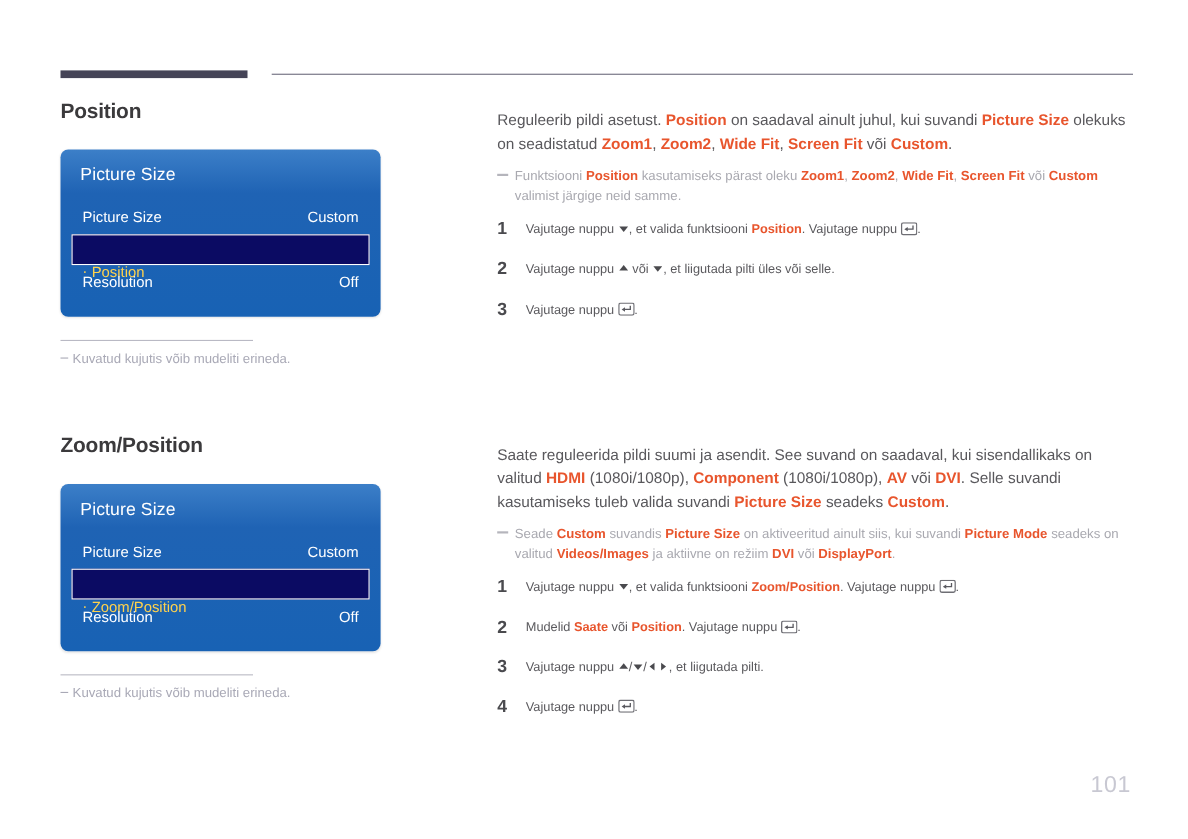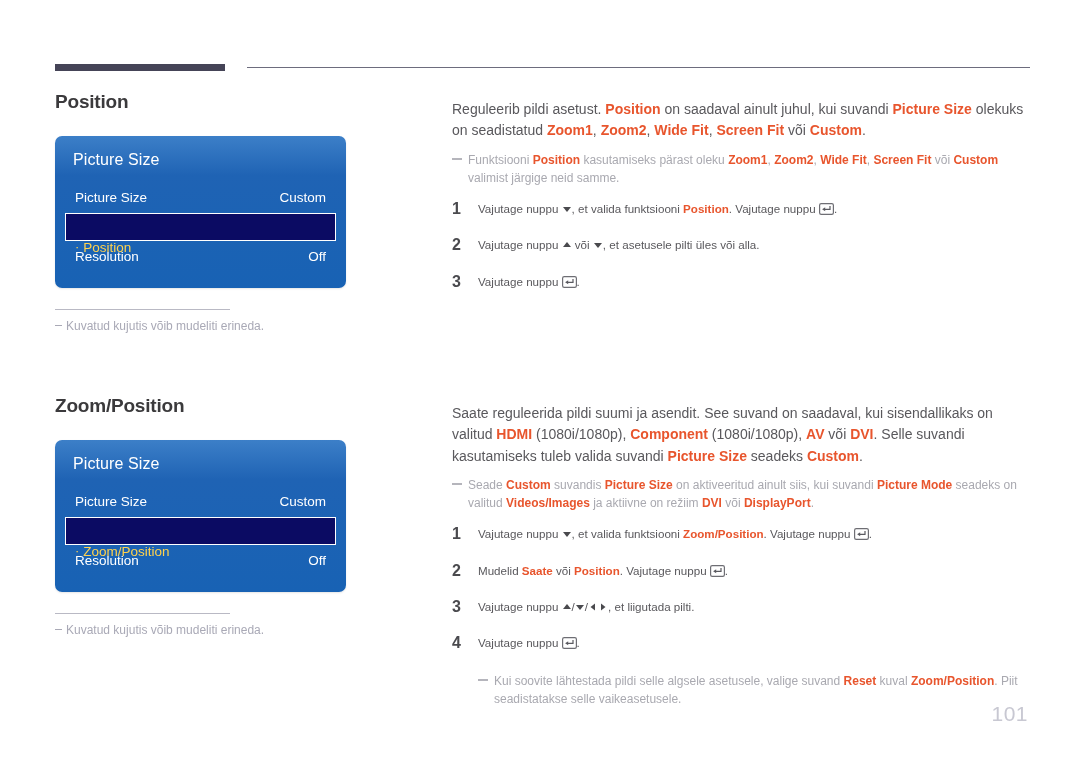--- a/index.html
+++ b/index.html
@@ -276,21 +276,21 @@
               <path d="M11 3 L11 6.3 L5.4 6.3" fill="none" stroke="#5a5a60" stroke-width="1.2"></path>
               <polygon points="6.2,4.3 6.2,8.3 3.1,6.3" fill="#5a5a60"></polygon>
             </svg></span><span>.</span>
       </div>
 
       <div class="step">
         <span class="num">2</span><span>Vajutage nuppu </span><span class="arw"><svg width="10" height="10" viewBox="0 0 10 10">
               <polygon points="5,2 9,7 1,7" fill="#4a4a4e"></polygon>
             </svg></span><span> või </span><span class="arw"><svg width="10" height="10" viewBox="0 0 10 10">
               <polygon points="1,3 9,3 5,8" fill="#4a4a4e"></polygon>
-            </svg></span><span>, et asetusele pilti üles või alla.</span>
+            </svg></span><span>, et liigutada pilti üles või selle.</span>
       </div>
 
       <div class="step">
         <span class="num">3</span><span>Vajutage nuppu </span><span class="ico"><svg width="15" height="12" viewBox="0 0 15 12">
               <rect x="0.6" y="0.6" width="13.8" height="10.8" rx="1.6" fill="#ffffff" stroke="#6e6e74" stroke-width="1.2"></rect>
               <path d="M11 3 L11 6.3 L5.4 6.3" fill="none" stroke="#5a5a60" stroke-width="1.2"></path>
               <polygon points="6.2,4.3 6.2,8.3 3.1,6.3" fill="#5a5a60"></polygon>
             </svg></span><span>.</span>
       </div>
 
@@ -367,19 +367,18 @@
       </div>
 
       <div class="step">
         <span class="num">4</span><span>Vajutage nuppu </span><span class="ico"><svg width="15" height="12" viewBox="0 0 15 12">
               <rect x="0.6" y="0.6" width="13.8" height="10.8" rx="1.6" fill="#ffffff" stroke="#6e6e74" stroke-width="1.2"></rect>
               <path d="M11 3 L11 6.3 L5.4 6.3" fill="none" stroke="#5a5a60" stroke-width="1.2"></path>
               <polygon points="6.2,4.3 6.2,8.3 3.1,6.3" fill="#5a5a60"></polygon>
             </svg></span><span>.</span>
       </div>
 
-      <p class="note-par step-sub"><span class="ndash"></span><span>Kui soovite lähtestada pildi selle algsele asetusele, valige suvand </span><span class="hl">Reset</span><span> kuval </span><span class="hl">Zoom/Position</span><span>. Piit seadistatakse selle vaikeasetusele.</span></p>
 
     </div>
   </div>
 </div>
 
 <div class="page-num">101</div>
 
 </body></html>

